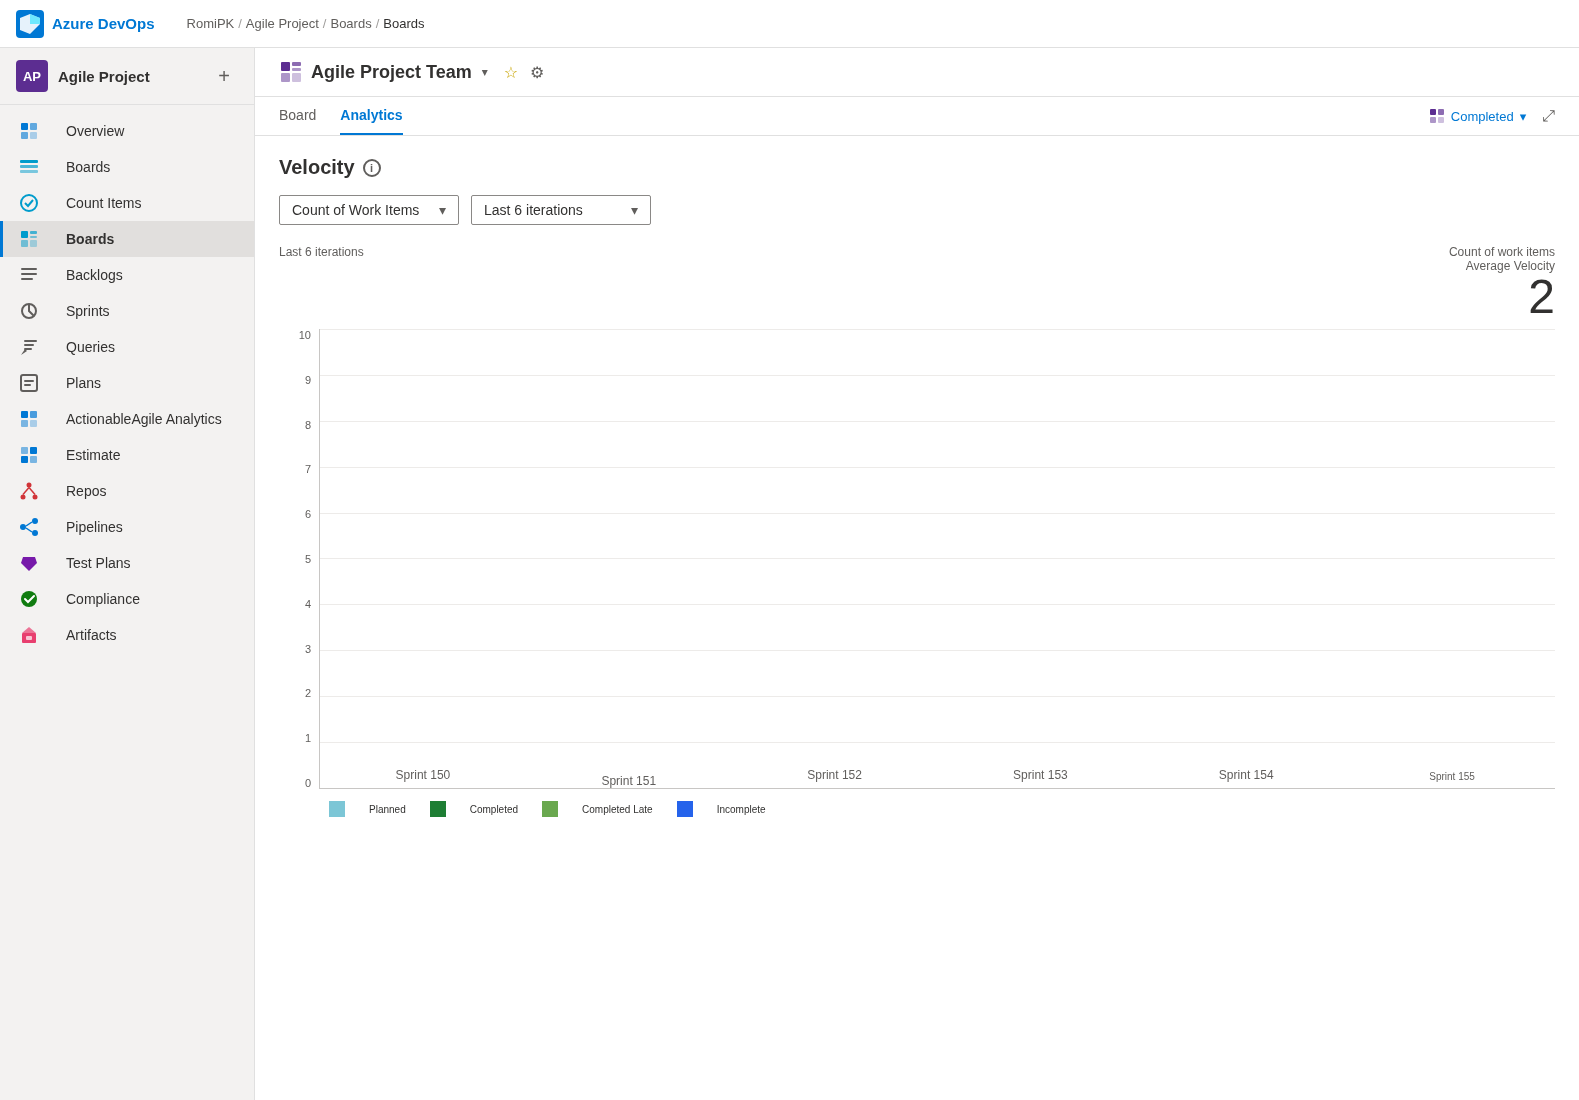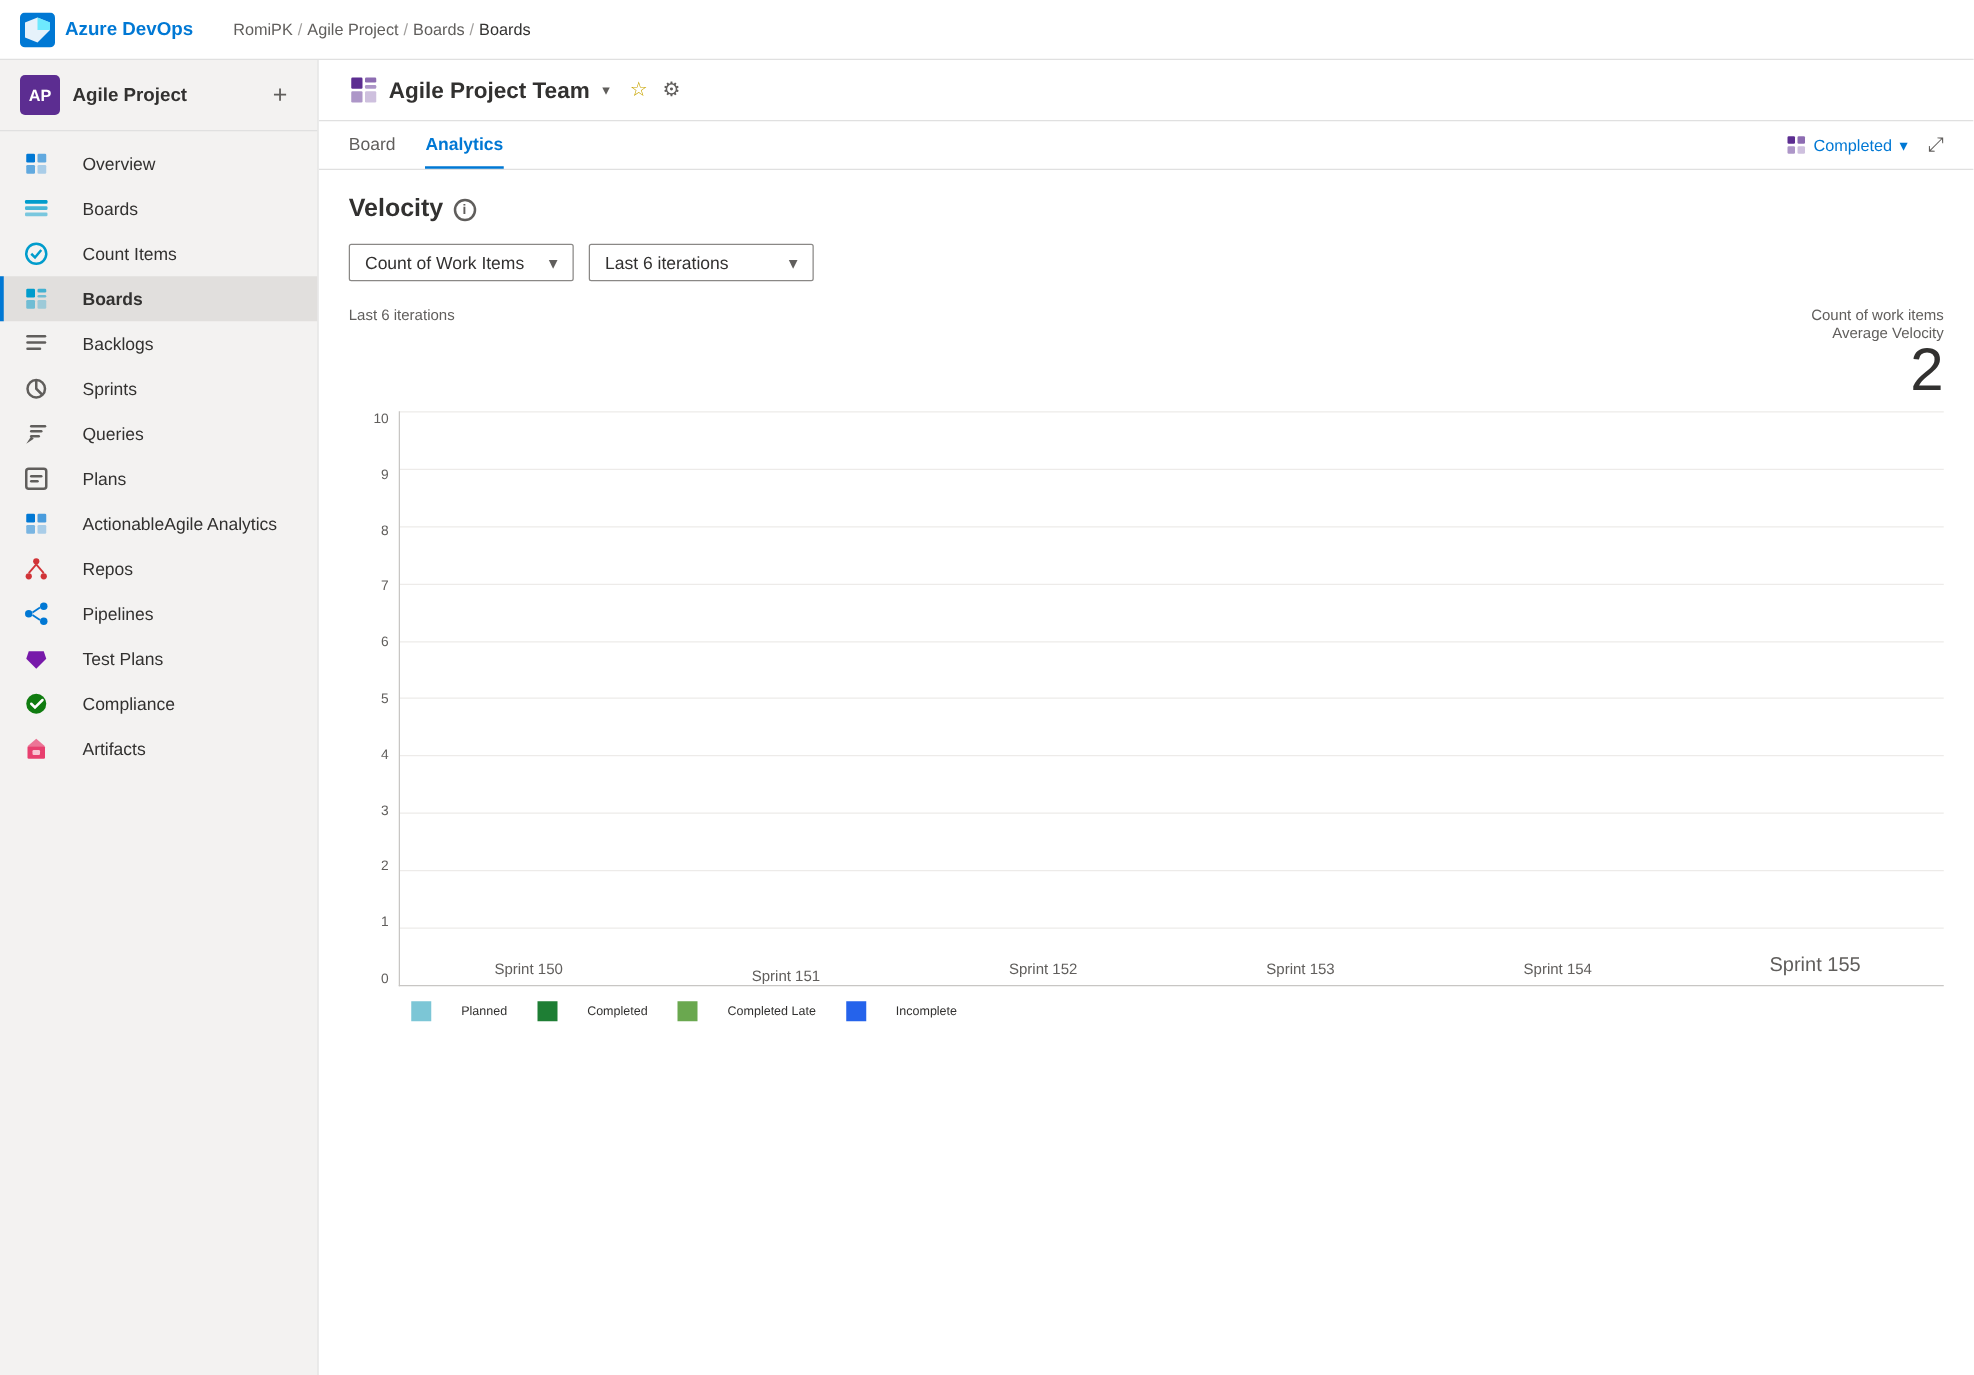--- a/index.html
+++ b/index.html
@@ -204,20 +204,31 @@
           <svg width="20" height="20" viewBox="0 0 20 20">
               <rect x="2" y="2" width="7" height="7" rx="1" fill="#0078d4"></rect>
               <rect x="11" y="2" width="7" height="7" rx="1" fill="#0078d4" opacity="0.7"></rect>
               <rect x="2" y="11" width="7" height="7" rx="1" fill="#0078d4" opacity="0.5"></rect>
               <rect x="11" y="11" width="7" height="7" rx="1" fill="#0078d4" opacity="0.3"></rect>
             </svg>
         </div>
         <span>ActionableAgile Analytics</span>
       </div>
 
+      <div class="nav-item">
+        <div class="nav-icon">
+          <svg width="20" height="20" viewBox="0 0 20 20">
+              <rect x="2" y="2" width="7" height="7" rx="1" fill="#0078d4" opacity="0.5"></rect>
+              <rect x="11" y="2" width="7" height="7" rx="1" fill="#0078d4"></rect>
+              <rect x="2" y="11" width="7" height="7" rx="1" fill="#0078d4"></rect>
+              <rect x="11" y="11" width="7" height="7" rx="1" fill="#0078d4" opacity="0.5"></rect>
+            </svg>
+        </div>
+        <span>Estimate</span>
+      </div>
 
       <div class="nav-item">
         <div class="nav-icon">
           <svg width="20" height="20" viewBox="0 0 20 20">
               <circle cx="10" cy="4" r="2.5" fill="#d13438"></circle>
               <circle cx="4" cy="16" r="2.5" fill="#d13438"></circle>
               <circle cx="16" cy="16" r="2.5" fill="#d13438"></circle>
               <line x1="10" y1="6.5" x2="4" y2="13.5" stroke="#d13438" stroke-width="1.5"></line>
               <line x1="10" y1="6.5" x2="16" y2="13.5" stroke="#d13438" stroke-width="1.5"></line>
             </svg>
@@ -389,21 +400,21 @@
                 <div style="width:36px; height:calc(3/10 * 100%); background:#1e7e34; min-height:0;"></div>
                 <span style="position:absolute;bottom:6px;left:50%;transform:translateX(-50%);font-size:12px;color:#605e5c;white-space:nowrap;">Sprint 153</span>
               </div>
 
               <div style="flex:1; display:flex; align-items:flex-end; justify-content:center; gap:4px; position:relative; padding-bottom:28px;">
                 <div style="width:36px; height:calc(3/10 * 100%); background:#7cc6d6; min-height:0;"></div>
                 <span style="position:absolute;bottom:6px;left:50%;transform:translateX(-50%);font-size:12px;color:#605e5c;white-space:nowrap;">Sprint 154</span>
               </div>
 
               <div style="flex:1; display:flex; align-items:flex-end; justify-content:center; gap:4px; position:relative; padding-bottom:28px;">
-                <span style="position:absolute;bottom:6px;left:50%;transform:translateX(-50%);font-size:16px;color:#605e5c;white-space:nowrap;">Sprint 155</span>
+                <span style="position:absolute;bottom:6px;left:50%;transform:translateX(-50%);font-size:10px;color:#605e5c;white-space:nowrap;">Sprint 155</span>
               </div>
             </div>
           </div>
         </div>
       </div>
 
       <div class="legend">
         <div class="legend-item">
           <div class="legend-color" style="background:#7cc6d6;"></div>
           <span>Planned</span>

